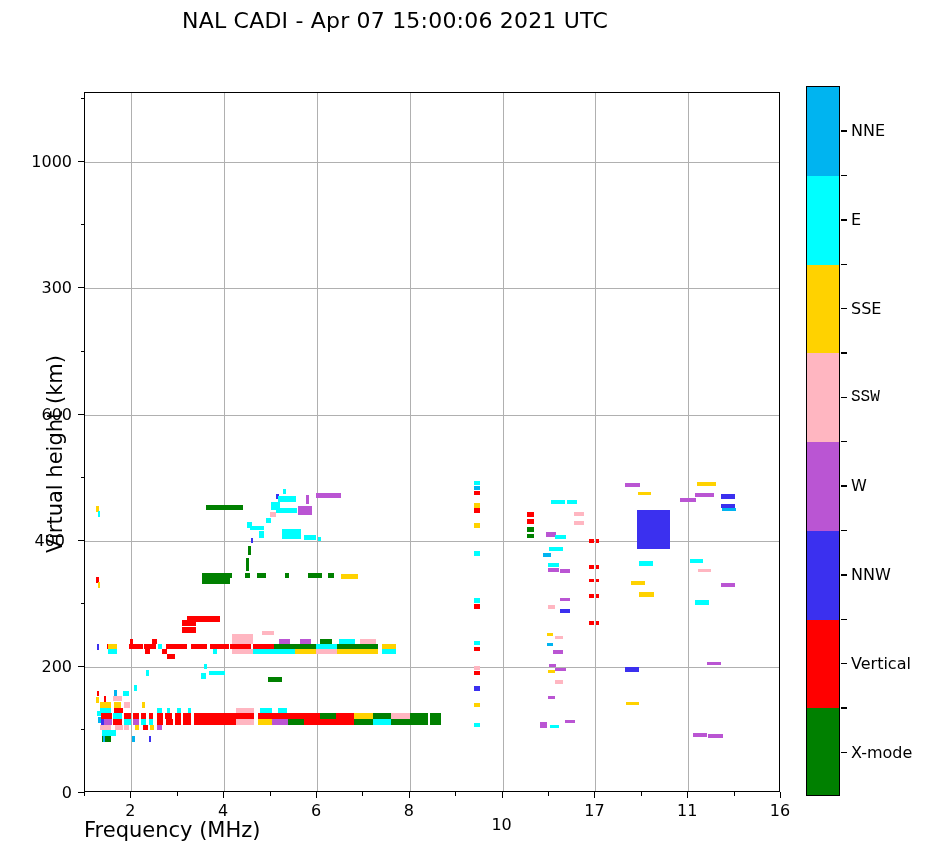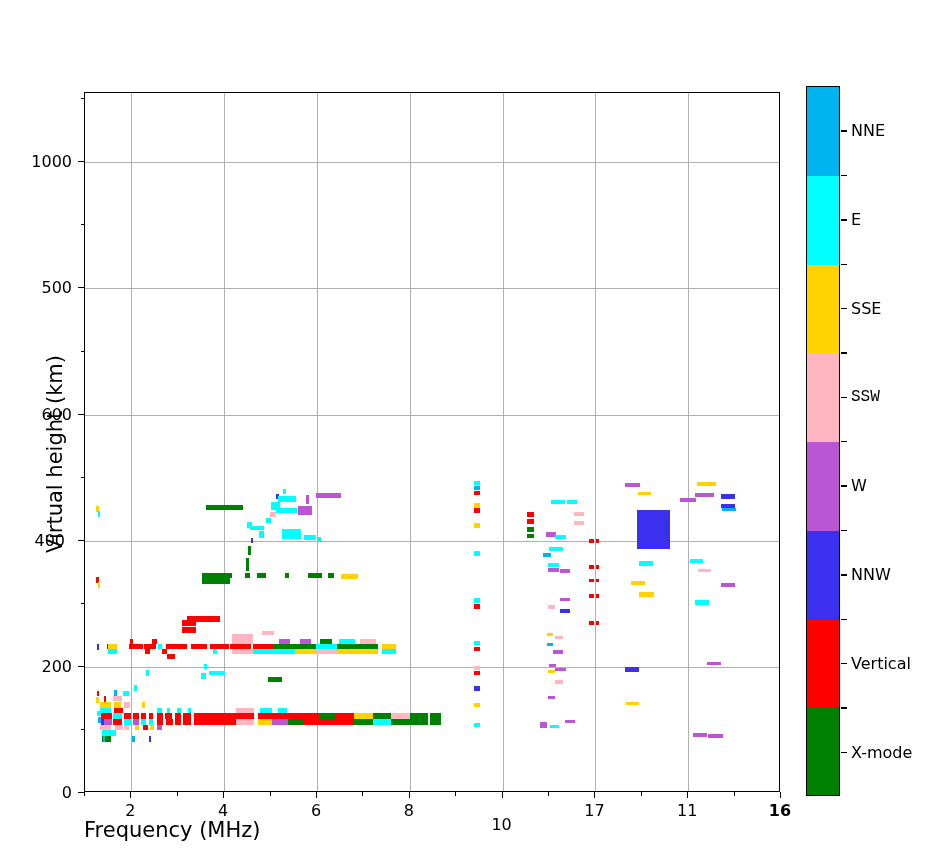--- a/index.html
+++ b/index.html
@@ -137,20 +137,21 @@
     color: #000000;
     transform: translateY(-50%);
     white-space: nowrap;
   }
 </style>
 </head>
 <body>
 
 <div id="page">
 
+  <div id="title">NAL CADI - Apr 07 15:00:06 2021 UTC</div>
 
   <div id="plot-frame">
     <div id="grid-layer">
         <div class="gridline-v" style="left: 46.4px; background: rgb(176, 176, 176);"></div>
         <div class="gridline-v" style="left: 139.2px; background: rgb(176, 176, 176);"></div>
         <div class="gridline-v" style="left: 232px; background: rgb(176, 176, 176);"></div>
         <div class="gridline-v" style="left: 324.8px; background: rgb(176, 176, 176);"></div>
         <div class="gridline-v" style="left: 417.6px; background: rgb(176, 176, 176);"></div>
         <div class="gridline-v" style="left: 510.4px; background: rgb(176, 176, 176);"></div>
         <div class="gridline-v" style="left: 603.2px; background: rgb(176, 176, 176);"></div>
@@ -417,41 +418,41 @@
       <div class="ticklabel-x" style="left: 316px; top: 801px;">6</div>
       <div class="tick-x" style="left: 408.8px; top: 792px;"></div>
       <div class="ticklabel-x" style="left: 408.8px; top: 801px;">8</div>
       <div class="tick-x" style="left: 501.6px; top: 792px;"></div>
       <div class="ticklabel-x" style="left: 501.6px; top: 815px;">10</div>
       <div class="tick-x" style="left: 594.4px; top: 792px;"></div>
       <div class="ticklabel-x" style="left: 594.4px; top: 801px;">17</div>
       <div class="tick-x" style="left: 687.2px; top: 792px;"></div>
       <div class="ticklabel-x" style="left: 687.2px; top: 801px;">11</div>
       <div class="tick-x" style="left: 780px; top: 792px;"></div>
-      <div class="ticklabel-x" style="left: 780px; top: 801px; font-weight: bold;">16</div>
+      <div class="ticklabel-x" style="left: 780px; top: 801px;">16</div>
       <div class="tick-x minor" style="left: 84px; top: 792px;"></div>
       <div class="tick-x minor" style="left: 176.8px; top: 792px;"></div>
       <div class="tick-x minor" style="left: 269.6px; top: 792px;"></div>
       <div class="tick-x minor" style="left: 362.4px; top: 792px;"></div>
       <div class="tick-x minor" style="left: 455.2px; top: 792px;"></div>
       <div class="tick-x minor" style="left: 548px; top: 792px;"></div>
       <div class="tick-x minor" style="left: 640.8px; top: 792px;"></div>
       <div class="tick-x minor" style="left: 733.6px; top: 792px;"></div>
     </div>
   <div id="ticks-y">
       <div class="tick-y" style="left: 78px; top: 792px;"></div>
       <div class="ticklabel-y" style="left: 22px; width: 50px; top: 792px;">0</div>
       <div class="tick-y" style="left: 78px; top: 665.874px;"></div>
       <div class="ticklabel-y" style="left: 22px; width: 50px; top: 665.874px;">200</div>
       <div class="tick-y" style="left: 78px; top: 539.748px;"></div>
       <div class="ticklabel-y" style="left: 15px; width: 50px; top: 539.748px;">400</div>
       <div class="tick-y" style="left: 78px; top: 413.622px;"></div>
       <div class="ticklabel-y" style="left: 22px; width: 50px; top: 413.622px;">600</div>
       <div class="tick-y" style="left: 78px; top: 287.495px;"></div>
-      <div class="ticklabel-y" style="left: 22px; width: 50px; top: 287.495px;">500</div>
+      <div class="ticklabel-y" style="left: 22px; width: 50px; top: 287.495px;">300</div>
       <div class="tick-y" style="left: 78px; top: 161.369px;"></div>
       <div class="ticklabel-y" style="left: 22px; width: 50px; top: 161.369px;">1000</div>
       <div class="tick-y minor" style="left: 80.5px; top: 728.937px;"></div>
       <div class="tick-y minor" style="left: 80.5px; top: 602.811px;"></div>
       <div class="tick-y minor" style="left: 80.5px; top: 476.685px;"></div>
       <div class="tick-y minor" style="left: 80.5px; top: 350.559px;"></div>
       <div class="tick-y minor" style="left: 80.5px; top: 224.432px;"></div>
       <div class="tick-y minor" style="left: 80.5px; top: 98.3063px;"></div>
     </div>
 

